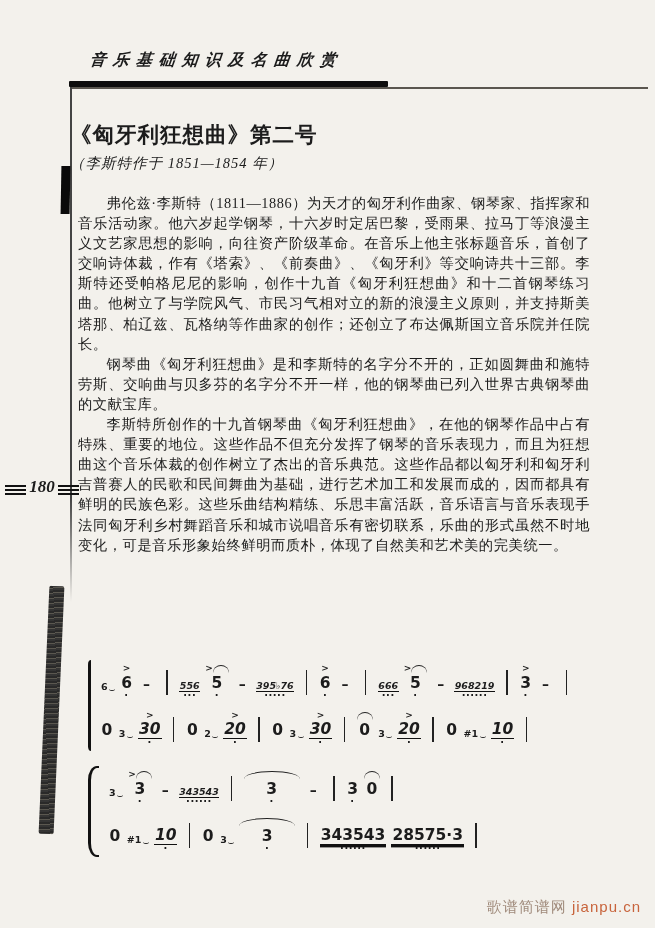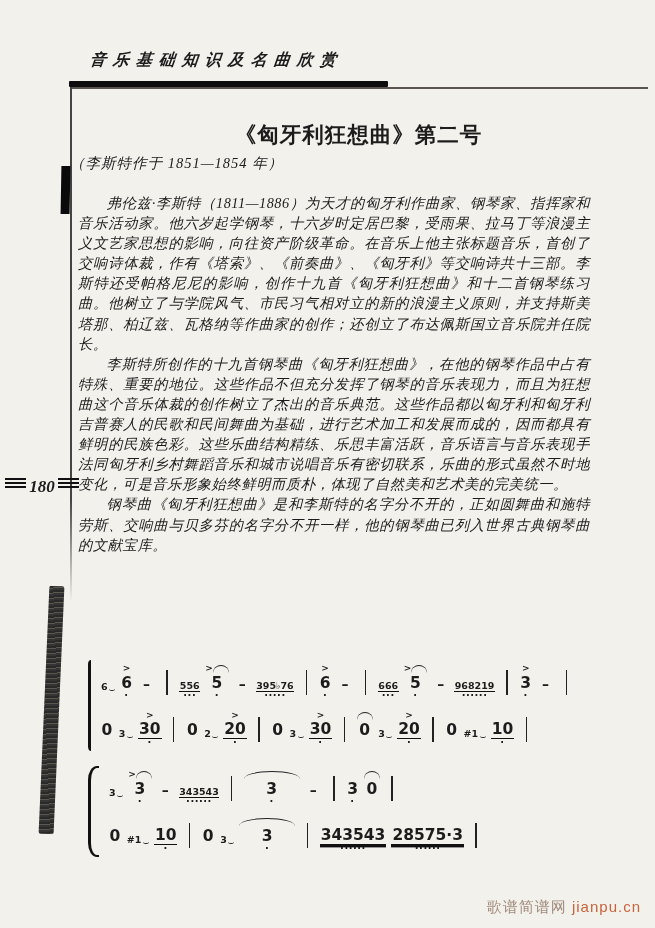--- a/index.html
+++ b/index.html
@@ -18,49 +18,49 @@
   .binding-strip{position:absolute;left:44px;top:586px;width:15px;height:248px;border-radius:2px;
     transform:rotate(2.5deg);opacity:.92;
     background:repeating-linear-gradient(173deg,#181818 0 2px,#4d4a42 2px 3px,#242424 3px 5px);}
   
   .book-title{
     position:absolute;left:90px;top:50px;
     font-style:italic;font-weight:bold;font-size:16px;letter-spacing:7px;
     transform:skewX(-6deg);white-space:nowrap;
   }
   
-  .page-no{position:absolute;left:5px;top:478px;width:74px;display:flex;align-items:flex-start;gap:3px;}
+  .page-no{position:absolute;left:5px;top:478px;width:74px;display:flex;align-items:flex-end;gap:3px;}
   .pn-lines{flex:1;display:flex;flex-direction:column;gap:2.2px;}
   .pn-lines i{display:block;height:1.8px;background:#111;}
   .pn-num{font-style:italic;font-weight:bold;font-size:17px;line-height:17px;}
   
-  .main-title{position:absolute;left:70px;right:8px;top:120px;text-align:center;
+  .main-title{position:absolute;left:70px;right:8px;top:120px;
     font-weight:bold;font-size:21.5px;letter-spacing:1px;}
   .sub-title{position:absolute;left:70px;right:8px;top:154px;text-align:left;
     font-style:italic;font-size:14.5px;letter-spacing:1px;}
   
-  .article{position:absolute;left:78px;top:193px;width:512px;font-style:italic;}
+  .article{position:absolute;left:78px;top:193px;width:512px;}
   .article p{
     margin:0;text-indent:2em;text-align:justify;
     font-size:14.3px;line-height:20.1px;letter-spacing:0.55px;
   }
   
   .score{position:absolute;left:88px;top:660px;width:486px;font-family:"DejaVu Sans",sans-serif;}
   .system{display:flex;align-items:stretch;margin-bottom:15px;}
   .brace{width:8px;border-left:3.2px solid #111;border-top:2.6px solid #111;border-bottom:2.6px solid #111;
     border-radius:9px 0 0 9px / 14px 0 0 14px;margin-right:7px;}
   .lines{display:flex;flex-direction:column;justify-content:space-between;flex:1;gap:9px;padding:3px 0;}
   .sline{display:flex;align-items:flex-end;}
   .tok{display:inline-flex;flex-direction:column;align-items:center;margin:0 2.5px;}
   .trow{height:10px;display:flex;align-items:flex-end;justify-content:center;font-size:9px;line-height:9px;font-weight:bold;}
   .mrow{height:19px;display:flex;align-items:flex-end;}
   .brow{height:9px;font-size:10px;line-height:7px;letter-spacing:0.5px;text-align:center;font-weight:bold;}
   .n{font-size:15.5px;font-weight:bold;line-height:17px;padding:0 1px;}
   .g{font-size:9.5px;font-weight:bold;line-height:11px;padding:0 0.5px;}
-  .u1{border-bottom:1.4px solid #111;}
+  .u1{border-bottom:1.4px solid #111;font-style:italic;}
   .u2{border-bottom:1.4px solid #111;box-shadow:0 2.4px 0 #111;}
   .dash{font-size:14px;font-weight:bold;line-height:16px;padding:0 5px;}
   .bar{width:1.4px;height:25px;background:#222;margin:0 9px;align-self:center;}
   .arc{width:16px;height:7px;border-top:1.6px solid #222;border-radius:50% 50% 0 0 / 100% 100% 0 0;}
   .arcw{width:56px;}
   .hook{width:6px;height:5px;border-bottom:1.4px solid #222;border-radius:0 0 6px 6px / 0 0 5px 5px;margin:0 0 1px 1px;}
   
   .watermark{position:absolute;right:14px;bottom:11px;font-size:15px;letter-spacing:1px;
     font-family:"Liberation Sans",sans-serif;text-decoration:none;margin-left:46px;}
 </style>
@@ -87,22 +87,22 @@
       <i></i>
       <i></i>
     </span>
 </div>
 
 <div class="main-title">《匈牙利狂想曲》第二号</div>
 <div class="sub-title">（李斯特作于 1851—1854 年）</div>
 
 <div class="article">
     <p>弗伦兹·李斯特（1811—1886）为天才的匈牙利作曲家、钢琴家、指挥家和音乐活动家。他六岁起学钢琴，十六岁时定居巴黎，受雨果、拉马丁等浪漫主义文艺家思想的影响，向往资产阶级革命。在音乐上他主张标题音乐，首创了交响诗体裁，作有《塔索》、《前奏曲》、《匈牙利》等交响诗共十三部。李斯特还受帕格尼尼的影响，创作十九首《匈牙利狂想曲》和十二首钢琴练习曲。他树立了与学院风气、市民习气相对立的新的浪漫主义原则，并支持斯美塔那、柏辽兹、瓦格纳等作曲家的创作；还创立了布达佩斯国立音乐院并任院长。</p>
+    <p>钢琴曲《匈牙利狂想曲》是和李斯特的名字分不开的，正如圆舞曲和施特劳斯、交响曲与贝多芬的名字分不开一样，他的钢琴曲已列入世界古典钢琴曲的文献宝库。</p>
     <p>李斯特所创作的十九首钢琴曲《匈牙利狂想曲》，在他的钢琴作品中占有特殊、重要的地位。这些作品不但充分发挥了钢琴的音乐表现力，而且为狂想曲这个音乐体裁的创作树立了杰出的音乐典范。这些作品都以匈牙利和匈牙利吉普赛人的民歌和民间舞曲为基础，进行艺术加工和发展而成的，因而都具有鲜明的民族色彩。这些乐曲结构精练、乐思丰富活跃，音乐语言与音乐表现手法同匈牙利乡村舞蹈音乐和城市说唱音乐有密切联系，乐曲的形式虽然不时地变化，可是音乐形象始终鲜明而质朴，体现了自然美和艺术美的完美统一。</p>
-    <p>钢琴曲《匈牙利狂想曲》是和李斯特的名字分不开的，正如圆舞曲和施特劳斯、交响曲与贝多芬的名字分不开一样，他的钢琴曲已列入世界古典钢琴曲的文献宝库。</p>
   </div>
 
 <div class="score">
     <span class="system">
       <span class="brace"></span>
       <span class="lines">
         <span class="sline">
           <span class="tok">
             <span class="trow"></span>
             <span class="mrow">

